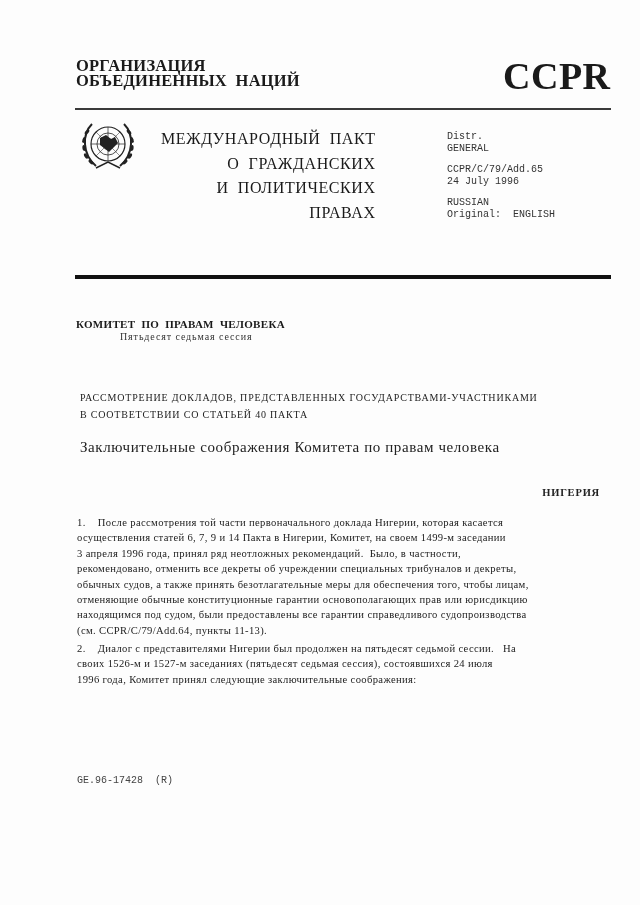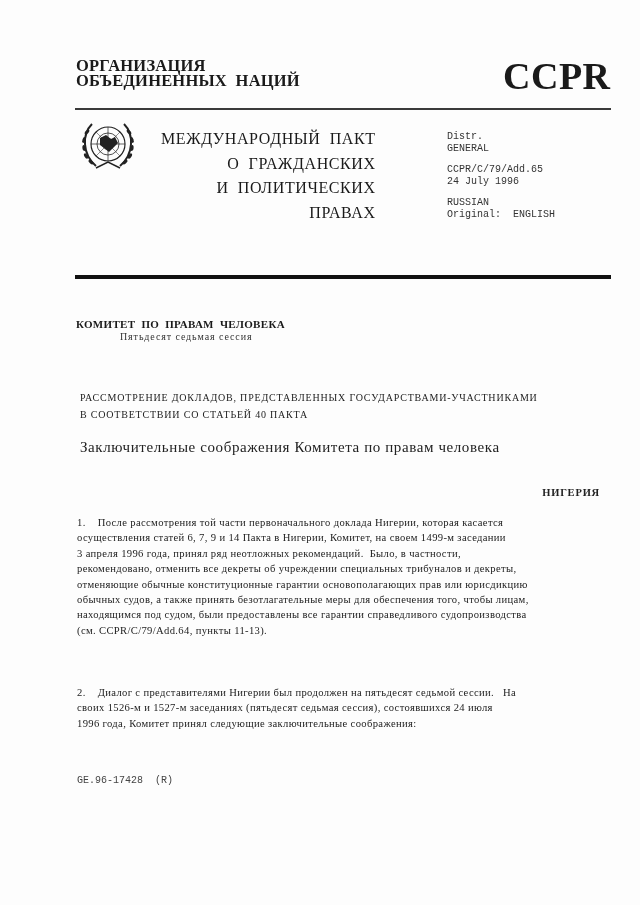--- a/index.html
+++ b/index.html
@@ -26,21 +26,21 @@
   .committee { left: 76px; top: 318px; font-size: 11px; font-weight: bold; letter-spacing: 0.3px; }
   .session { left: 76px; top: 331px; font-size: 10px; letter-spacing: 0.9px; color: #333; margin-left: 44px; }
 
   .title { left: 80px; width: 520px; text-align: left; font-size: 10px; letter-spacing: 0.8px; line-height: 17px; top: 389px; color: #222; font-family: Liberation Serif, serif; }
   .subtitle { left: 80px; width: 520px; text-align: left; top: 439px; font-size: 15px; letter-spacing: 0.6px; color: #222; }
   .country { left: 80px; width: 520px; text-align: right; top: 487px; font-size: 10.5px; font-weight: bold; letter-spacing: 0.8px; color: #222; }
 
   .para { left: 77px; width: 530px; font-size: 10.6px; line-height: 15.4px; color: #222; letter-spacing: 0.35px; }
   .para .ln { white-space: pre; display: block; }
   .p1 { top: 515px; }
-  .p2 { top: 641px; margin-top: 44px; }
+  .p2 { top: 641px; }
 
   .footer-code { left: 77px; top: 775px; font-size: 10px; color: #444; white-space: pre; }
 </style>
 </head>
 <body>
 
 <div class="abs org serif">
   <div>ОРГАНИЗАЦИЯ</div>
   <div>ОБЪЕДИНЕННЫХ  НАЦИЙ</div>
 </div>
@@ -111,22 +111,22 @@
   <div>В СООТВЕТСТВИИ СО СТАТЬЕЙ 40 ПАКТА</div>
 </div>
 <div class="abs subtitle serif">Заключительные соображения Комитета по правам человека</div>
 <div class="abs country serif">НИГЕРИЯ</div>
 
 <div class="abs para p1 serif">
   <span class="ln">1.    После рассмотрения той части первоначального доклада Нигерии, которая касается</span>
   <span class="ln">осуществления статей 6, 7, 9 и 14 Пакта в Нигерии, Комитет, на своем 1499-м заседании</span>
   <span class="ln">3 апреля 1996 года, принял ряд неотложных рекомендаций.  Было, в частности,</span>
   <span class="ln">рекомендовано, отменить все декреты об учреждении специальных трибуналов и декреты,</span>
+  <span class="ln">обычных судов, а также принять безотлагательные меры для обеспечения того, чтобы лицам,</span>
   <span class="ln">отменяющие обычные конституционные гарантии основополагающих прав или юрисдикцию</span>
-  <span class="ln">обычных судов, а также принять безотлагательные меры для обеспечения того, чтобы лицам,</span>
   <span class="ln">находящимся под судом, были предоставлены все гарантии справедливого судопроизводства</span>
   <span class="ln">(см. CCPR/C/79/Add.64, пункты 11-13).</span>
 </div>
 
 <div class="abs para p2 serif">
   <span class="ln">2.    Диалог с представителями Нигерии был продолжен на пятьдесят седьмой сессии.   На</span>
   <span class="ln">своих 1526-м и 1527-м заседаниях (пятьдесят седьмая сессия), состоявшихся 24 июля</span>
   <span class="ln">1996 года, Комитет принял следующие заключительные соображения:</span>
 </div>
 

